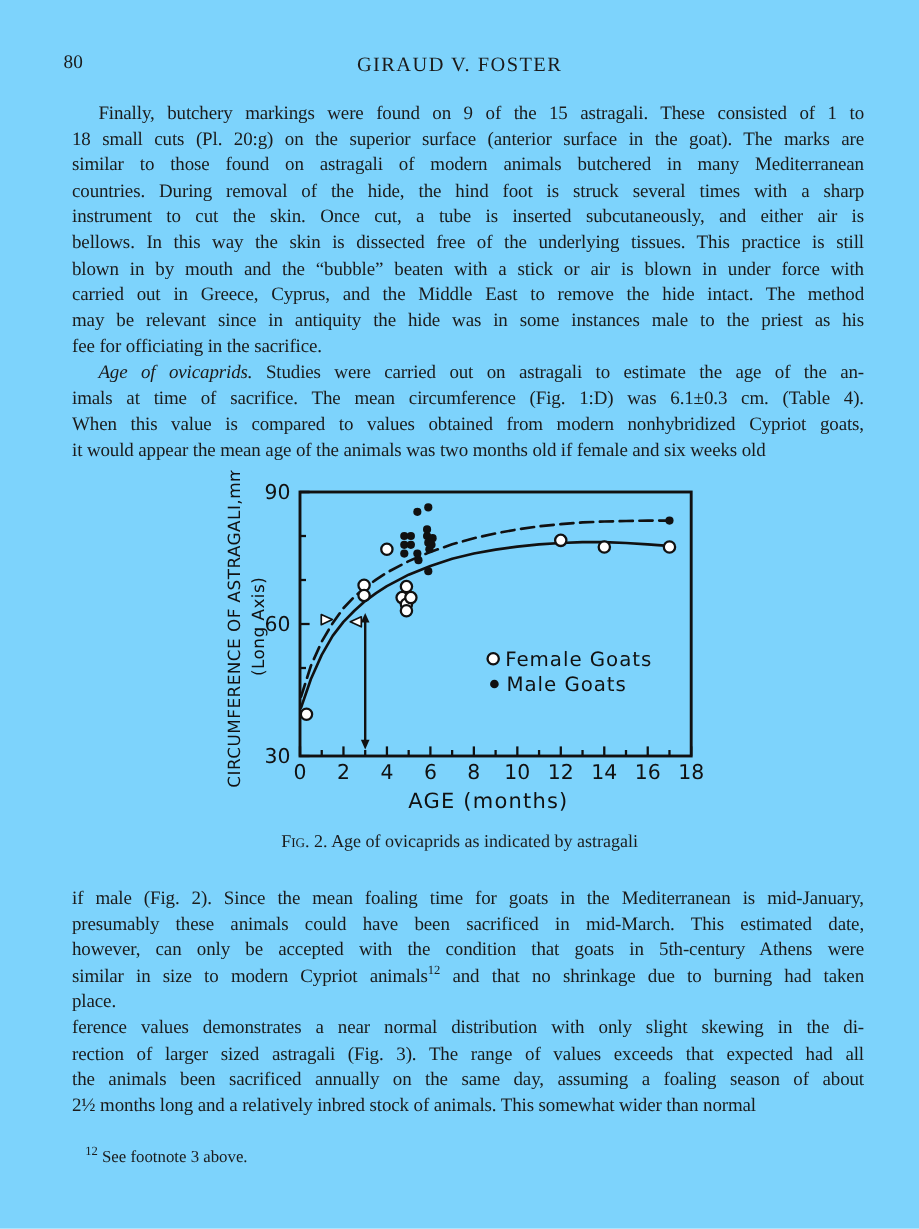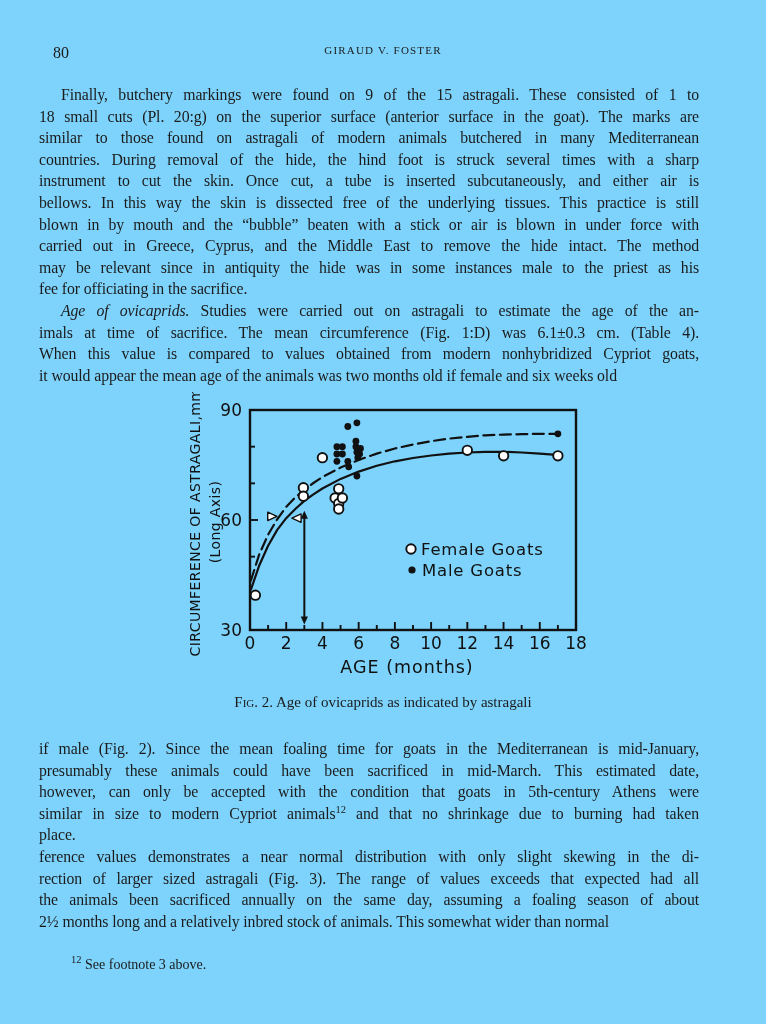--- a/index.html
+++ b/index.html
@@ -2,22 +2,22 @@
 <html><head>
 <meta charset="utf-8">
 <style>
   html,body{margin:0;padding:0;background:#ffffff;}
   .page{
     position:relative;width:766px;height:1024px;background:#7dd3fc;
     font-family:"Liberation Serif",serif;color:#1b1b1b;overflow:hidden;padding-left:45px;
   }
   .running-header{position:absolute;top:44px;left:53px;width:660px;height:22px;}
   .page-number{position:absolute;left:0;top:0;font-size:16px;}
-  .running-title{display:block;text-align:center;font-size:11px;letter-spacing:1.2px;}
-  .text-block{position:absolute;left:39px;width:660px;font-size:15.8px;letter-spacing:-0.1px;}
+  .running-title{display:block;text-align:center;font-size:17px;letter-spacing:1.2px;}
+  .text-block{position:absolute;left:60px;width:660px;font-size:15.8px;letter-spacing:-0.1px;}
   #text-top{top:84px;}
   #text-bottom{top:738px;}
   .line{
     line-height:21.6px;white-space:nowrap;overflow:visible;
     text-align:justify;text-align-last:justify;white-space:normal;
   }
   .line.indent{text-indent:22px;}
   .line.para-last{text-align-last:left;}
   sup{font-size:10.5px;line-height:0;vertical-align:super;}
   i{font-style:italic;}

